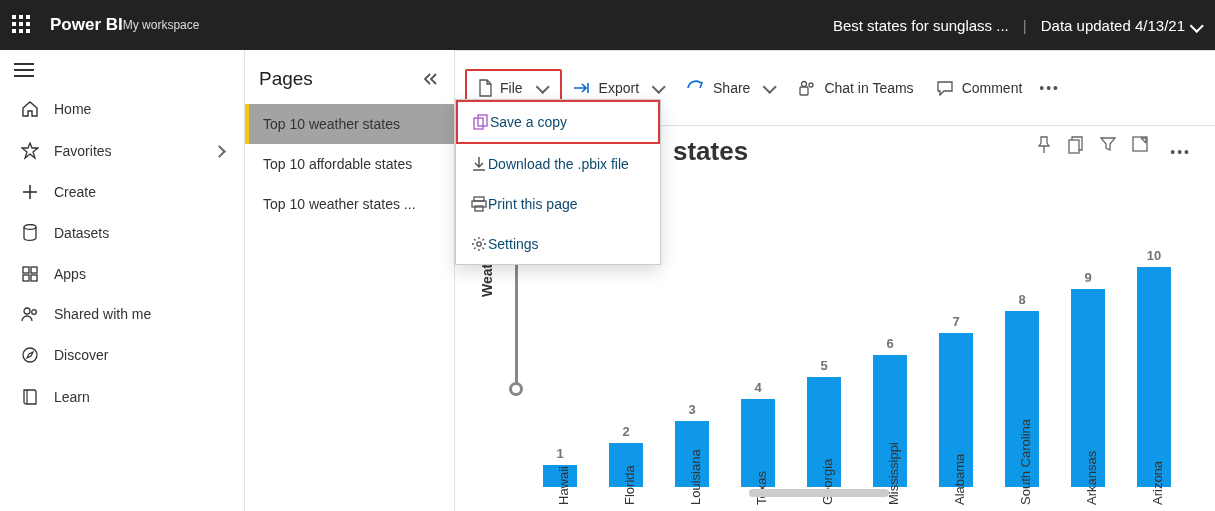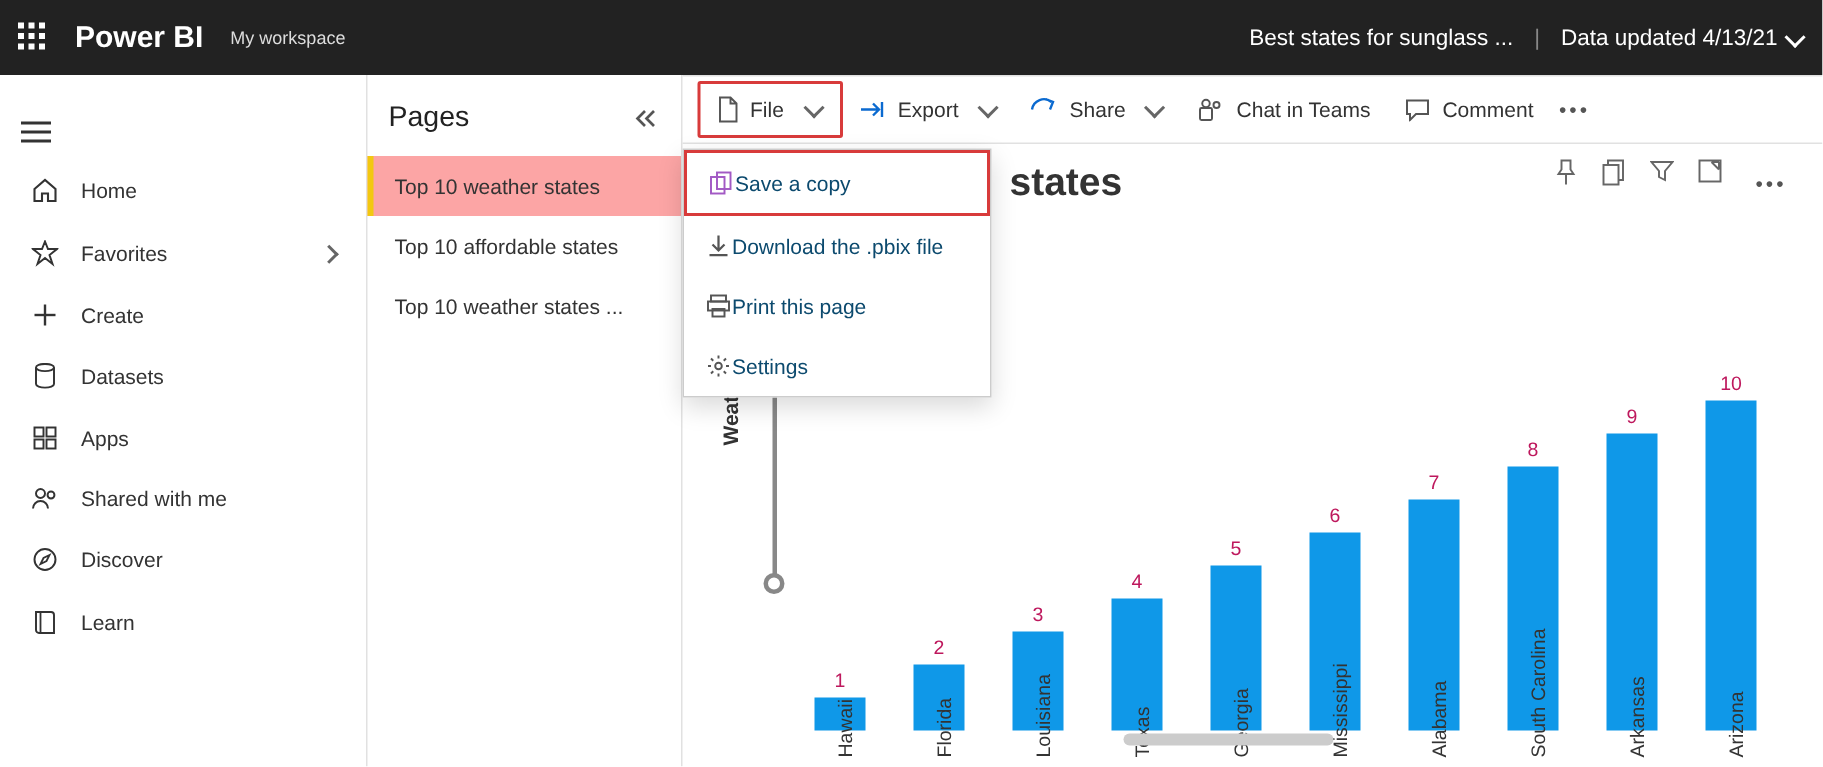--- a/index.html
+++ b/index.html
@@ -2,50 +2,50 @@
 <html><head>
 <meta charset="utf-8">
 <style>
   * { box-sizing: border-box; margin: 0; padding: 0; font-family: "Segoe UI", Arial, sans-serif; }
   body { width:1215px; height:511px; overflow:hidden; background:#fff; color:#222; font-size:14px; }
 
   
   .topbar { height:50px; background:#222; color:#fff; display:flex; align-items:center; padding:0 12px; }
   .waffle { width:20px; height:20px; display:grid; grid-template-columns:repeat(3,4px); grid-template-rows:repeat(3,4px); gap:3px; margin-right:18px; cursor:pointer;}
   .waffle span { background:#fff; width:4px; height:4px; }
-  .brand { font-weight:600; font-size:20px; margin-right:18px;}
+  .brand { font-weight:600; font-size:17px; }
   .workspace { font-size:12px; color:#ddd;}
   .topbar-right { margin-left:auto; display:flex; align-items:flex-start; gap:14px; font-size:15px;}
   .topbar-right .divider { color:#888;}
   .chev-down { display:inline-block; width:12px; height:8px; margin-left:6px; }
   .chev-down::before { content:""; display:block; width:8px; height:8px; border-right:2px solid currentColor; border-bottom:2px solid currentColor; transform:rotate(45deg) translate(-1px,-2px);}
 
   
   .main { display:flex; height:calc(100% - 50px); }
 
   
-  .nav { width:245px; border-right:1px solid #e1e1e1; padding-top:20px; }
+  .nav { width:245px; border-right:1px solid #e1e1e1; padding-top:2px; }
   .nav-ham { padding:10px 14px; cursor:pointer;}
   .nav-ham svg { width:20px; height:16px;}
   .nav-item { display:flex; align-items:center; gap:14px; padding:12px 20px; color:#333; cursor:pointer;}
   .nav-item .nicon { width:20px; display:flex; justify-content:center;}
   .nav-item .chev-right { margin-left:auto; color:#666;}
   .chev-right::before { content:""; display:block; width:7px; height:7px; border-right:2px solid currentColor; border-top:2px solid currentColor; transform:rotate(45deg);}
 
   
   .pages { width:210px; border-right:1px solid #e1e1e1;}
   .pages-head { display:flex; align-items:center; padding:18px 14px 14px 14px; font-size:19px; font-weight:400;}
   .pages-head .collapse { margin-left:auto; color:#666; font-size:14px; cursor:pointer;}
   .collapse svg { width:18px; height:14px;}
   .page-tab { padding:12px 14px; border-left:4px solid transparent; color:#333; cursor:pointer;}
-  .page-tab.active { border-left-color:#f2c811; background:#fca5a5; font-weight:400;}
+  .page-tab.active { border-left-color:#f2c811; background:#a3a3a3; font-weight:400;}
 
   
   .report { flex:1; position:relative; border-top:1px solid #e1e1e1; }
-  .toolbar { display:flex; align-items:center; padding:3px 10px; gap:0; border-bottom:1px solid #e1e1e1;}
+  .toolbar { display:flex; align-items:center; padding:18px 10px; gap:0; border-bottom:1px solid #e1e1e1;}
   .tbtn { display:flex; align-items:center; gap:8px; padding:8px 11px; color:#333; cursor:pointer;}
   .tbtn .ticon { color:#555;}
   .tbtn .chev-down { color:#666;}
   .file-btn { border:2px solid #d83b3b; border-radius:2px;}
   .more-dots { padding:8px 6px; cursor:pointer; color:#555; letter-spacing:2px;}
 
   
   .viz-head { display:flex; align-items:flex-start; padding:10px 18px 6px 18px; }
   .viz-title { font-size:26px; font-weight:600; color:#333; margin-left:200px;}
   .viz-ctrls { margin-left:auto; display:flex; gap:16px; color:#666;}
@@ -55,21 +55,21 @@
   .file-menu { position:absolute; top:48px; left:0; width:206px; background:#fff; border:1px solid #ccc; box-shadow:0 6px 16px rgba(0,0,0,.15); z-index:20;}
   .menu-item { display:flex; align-items:center; padding:12px 14px; color:#0c4a6e; cursor:pointer;}
   .menu-item.hi { border:2px solid #d83b3b;}
   .menu-item .micon { width:18px; display:flex; justify-content:center; color:#666;}
 
   
   .chart-zone { position:absolute; top:96px; left:14px; right:30px; bottom:12px;}
   .yaxis-label { position:absolute; left:0; top:150px; transform:rotate(-90deg); transform-origin:left top; font-size:14px; font-weight:600; color:#333; margin-left:10px;}
   .chart { position:absolute; left:60px; right:0; top:0; bottom:12px; display:flex; align-items:flex-end; gap:4px; }
   .bar-wrap { flex:1; display:flex; flex-direction:column; align-items:center; justify-content:flex-end; }
-  .bar-label { font-size:13px; color:#be185d; margin-bottom:4px;}
+  .bar-label { font-size:13px; color:#737373; margin-bottom:4px;font-weight:bold;}
   .bar { width:34px; background:#0f98e8;}
   .cat-label { position:absolute; top:100%; transform:rotate(-90deg) translate(-12px,-4px); transform-origin:top left; font-size:13px; color:#333; white-space:nowrap; margin-top:6px;}
   .cat-holder { position:relative; height:0; }
 
   
   .slider { position:absolute; left:40px; top:60px; bottom:110px; width:14px; }
   .slider::before { content:""; position:absolute; left:6px; top:0; bottom:0; width:3px; background:#888;}
   .sdot { position:absolute; left:0; width:14px; height:14px; border:3px solid #888; border-radius:50%; background:#fff;}
   .sdot.top{ top:-7px;} .sdot.bot{ bottom:-7px;}
 

